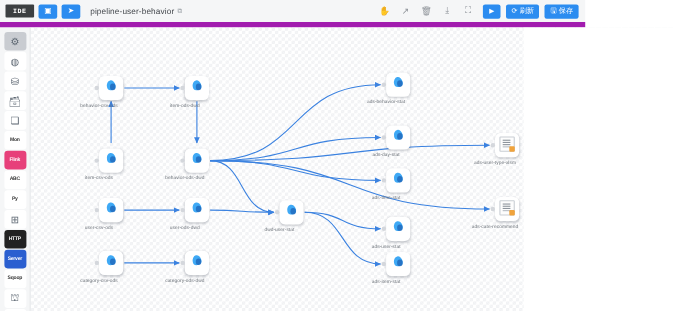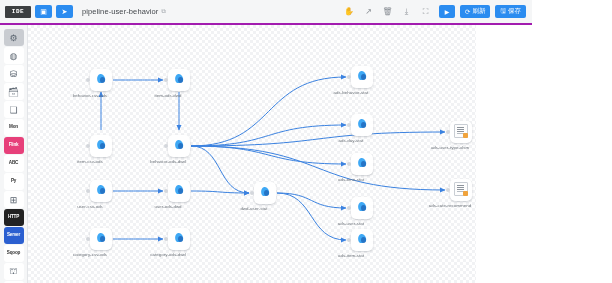--- a/index.html
+++ b/index.html
@@ -5,21 +5,21 @@
   html,body{margin:0;padding:0;}
   body{
     width:612px;height:283px;overflow:hidden;
     background:#e9eaec;
     font-family:"Liberation Sans",sans-serif;
     -webkit-font-smoothing:antialiased;
   }
   #app{position:relative;width:612px;height:283px;background:#ffffff;}
 
   
-  .topbar{position:absolute;left:0;top:0;width:532px;height:25px;background:#f5f6f7;border-bottom:2px solid #a21caf;box-sizing:border-box;display:flex;align-items:center;}
+  .topbar{position:absolute;left:0;top:0;width:532px;height:25px;background:#f5f6f7;border-bottom:5px solid #a21caf;box-sizing:border-box;display:flex;align-items:center;}
   .logo{width:26px;height:12px;margin-left:5px;background:#3c3f41;border-radius:1px;display:flex;align-items:center;justify-content:center;}
   .logo span{color:#fff;font-size:6px;letter-spacing:.5px;font-family:"Liberation Mono",monospace;font-weight:bold;}
   .tb-btn{width:17px;height:13px;margin-left:4px;background:#2b8cf0;border-radius:2px;display:flex;align-items:center;justify-content:center;color:#fff;font-size:7px;}
   .tab-title{margin-left:9px;font-size:7.5px;color:#44484d;letter-spacing:.1px;}
   .tab-copy{margin-left:3px;font-size:6px;color:#9aa0a6;}
   .spacer{flex:1;}
   .ico{width:13px;height:13px;margin-left:6px;display:flex;align-items:center;justify-content:center;color:#8b9096;font-size:8px;}
   .blue-sq{width:16px;height:13px;margin-left:7px;background:#2b8cf0;border-radius:2px;display:flex;align-items:center;justify-content:center;color:#fff;font-size:6px;}
   .blue-btn{height:13px;margin-left:5px;padding:0 5px;background:#2b8cf0;border-radius:2px;display:flex;align-items:center;gap:2px;color:#fff;font-size:6.5px;}
   .blue-btn:last-child{margin-right:6px;}

